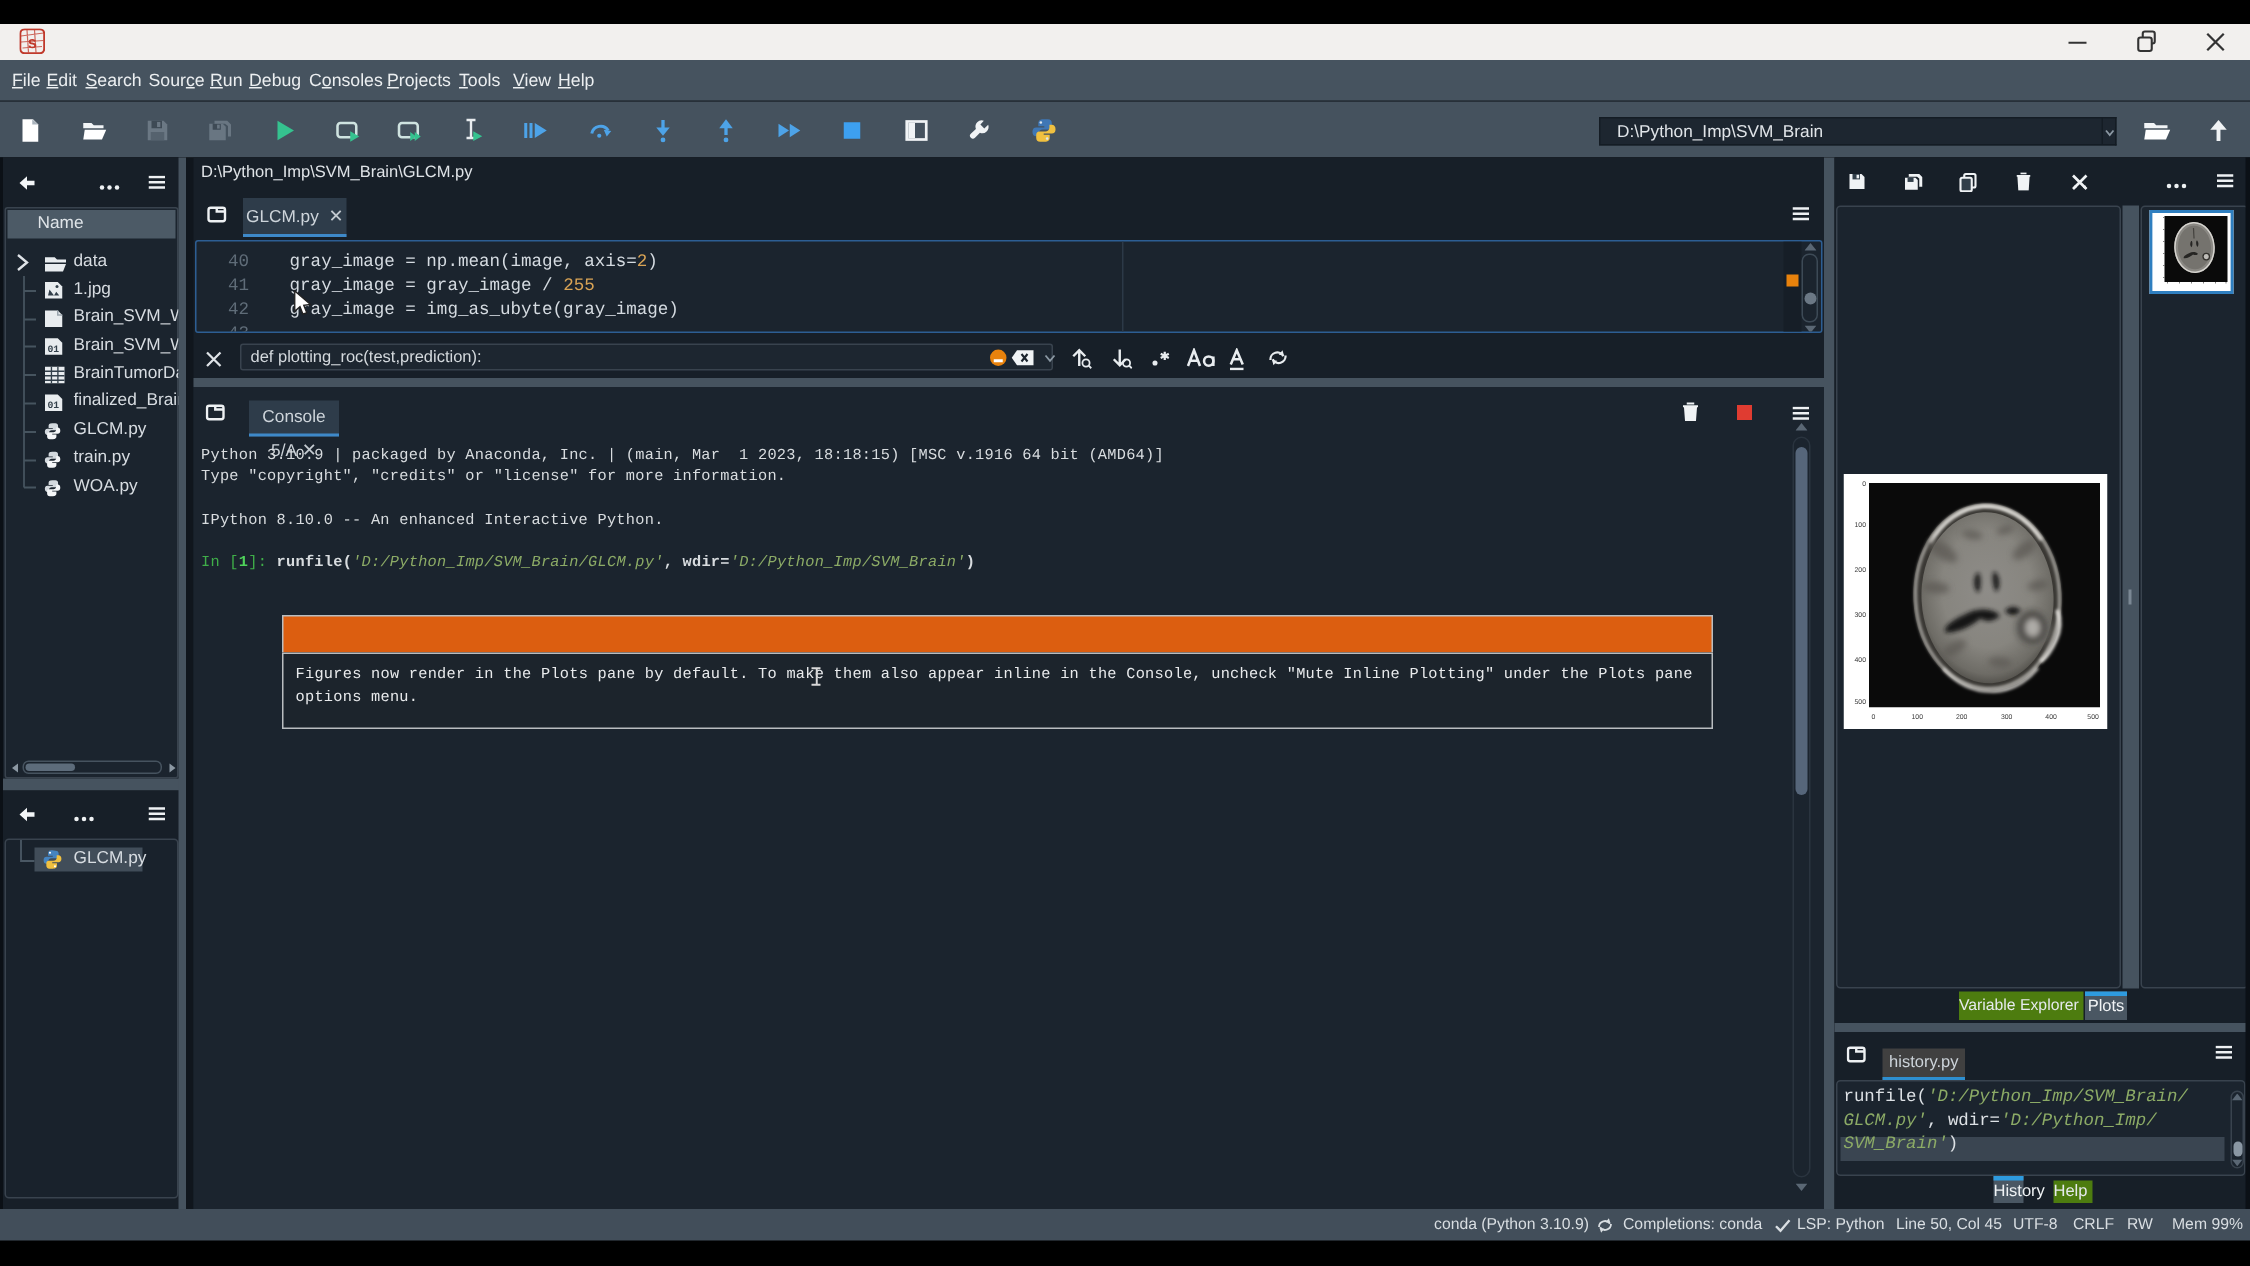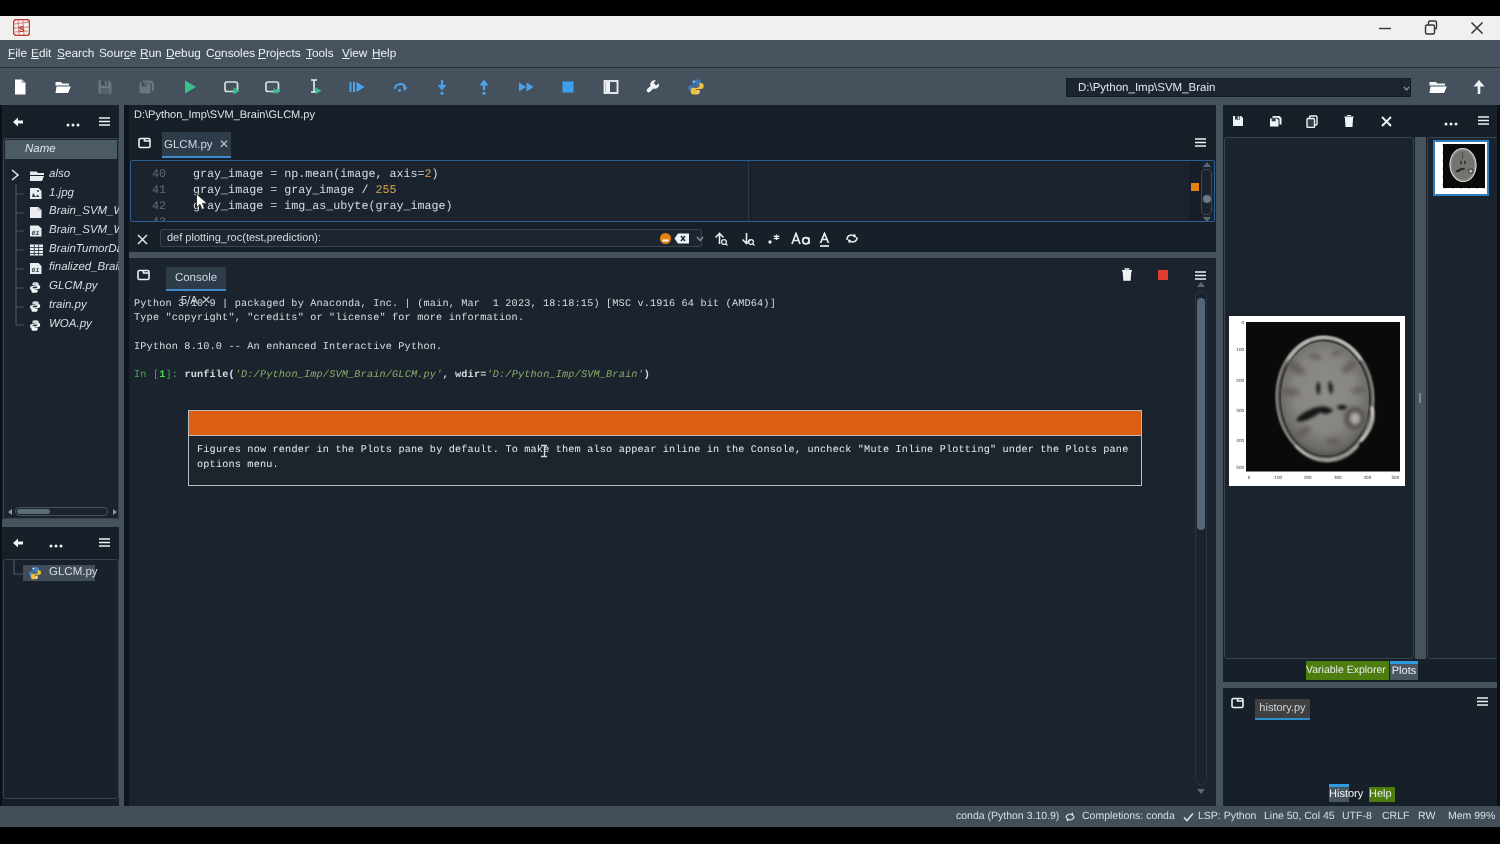--- a/index.html
+++ b/index.html
@@ -18,21 +18,21 @@
 
 #toolbar { left:0; top:67px; width:1500px; height:38px; background:#45525e; border-top:1px solid #273039; }
 .tbi { position:absolute; top:10px; width:18px; height:18px; }
 
 #ws { left:0; top:105px; width:1500px; height:701px; background:#10161d; }
 .pane { position:absolute; background:#1b242e; }
 .gap { position:absolute; background:#46535f; }
 .cbox { position:absolute; border:1px solid #39434e; border-radius:3px; background:#1b242e; }
 
 #files { left:0; top:0; width:121px; height:414px; background:#171f28; }
-#filebox { left:3px; top:33px; width:116px; height:381px; border:1px solid #39434e; border-radius:2px; background:#1b242e; position:absolute;font-style:italic;}
+#filebox { left:3px; top:33px; width:116px; height:381px; border:1px solid #39434e; border-radius:2px; background:#1b242e; position:absolute;}
 #namehdr { position:absolute; left:1px; top:1px; width:112px; height:19px; background:#4c5a66; color:#dfe4e8; font-size:11.5px; }
 .trow { position:absolute; left:0; color:#d7dce1; font-size:11.5px; white-space:nowrap; }
 
 #outline { left:0; top:422px; width:121px; height:279px; background:#171f28; }
 
 #center { left:129px; top:0; width:1087px; height:701px; background:#171f28; }
 
 #right { left:1223px; top:0; width:277px; height:701px; background:#171f28; }
 
 #statusbar { left:0; top:806px; width:1500px; height:21px; background:#424e5a; color:#d9dee2; font-size:10.5px; }
@@ -209,21 +209,21 @@
           </g>
         <g transform="translate(25,161.5)">
             <path d="M5.8 0.7 c-2 0-2.4 0.9-2.4 1.8 v1.4 h2.8 v0.5 H2.6 c-1 0-1.7 0.7-1.7 2 0 1.4 0.7 2.1 1.7 2.1 h1 v-1.4 c0-1 0.9-1.8 1.9-1.8 h2.8 c0.8 0 1.4-0.6 1.4-1.5 V2.5 c0-1.1-0.6-1.8-1.8-1.8 Z" fill="#d3d9de"></path>
             <path d="M6.2 11.3 c2 0 2.4-0.9 2.4-1.8 V8.1 H5.8 V7.6 h3.7 c1 0 1.7-0.7 1.7-2 0-1.4-0.7-2.1-1.7-2.1 h-1 v1.4 c0 1-0.9 1.8-1.9 1.8 H3.8 c-0.8 0-1.4 0.6-1.4 1.5 v1.3 c0 1.1 0.6 1.8 1.8 1.8 Z" fill="#f4f6f8"></path>
           </g>
         <g transform="translate(25,180.5)">
             <path d="M5.8 0.7 c-2 0-2.4 0.9-2.4 1.8 v1.4 h2.8 v0.5 H2.6 c-1 0-1.7 0.7-1.7 2 0 1.4 0.7 2.1 1.7 2.1 h1 v-1.4 c0-1 0.9-1.8 1.9-1.8 h2.8 c0.8 0 1.4-0.6 1.4-1.5 V2.5 c0-1.1-0.6-1.8-1.8-1.8 Z" fill="#d3d9de"></path>
             <path d="M6.2 11.3 c2 0 2.4-0.9 2.4-1.8 V8.1 H5.8 V7.6 h3.7 c1 0 1.7-0.7 1.7-2 0-1.4-0.7-2.1-1.7-2.1 h-1 v1.4 c0 1-0.9 1.8-1.9 1.8 H3.8 c-0.8 0-1.4 0.6-1.4 1.5 v1.3 c0 1.1 0.6 1.8 1.8 1.8 Z" fill="#f4f6f8"></path>
           </g>
       </svg>
-      <div class="trow" style="left:45px;top:29px">also</div>
+      <div class="trow" style="left:45px;top:29px">data</div>
       <div class="trow" style="left:45px;top:48px">1.jpg</div>
       <div class="trow" style="left:45px;top:66px;width:70px;overflow:hidden">Brain_SVM_WO</div>
       <div class="trow" style="left:45px;top:85px;width:70px;overflow:hidden">Brain_SVM_WO</div>
       <div class="trow" style="left:45px;top:104px;width:70px;overflow:hidden">BrainTumorDa</div>
       <div class="trow" style="left:45px;top:122px;width:70px;overflow:hidden">finalized_Brain</div>
       <div class="trow" style="left:45px;top:141px">GLCM.py</div>
       <div class="trow" style="left:45px;top:160px">train.py</div>
       <div class="trow" style="left:45px;top:179px">WOA.py</div>
       <div style="position:absolute;left:11px;top:368px;width:93px;height:9px;border:1px solid #46535f;border-radius:4px"></div>
       <div style="position:absolute;left:13px;top:370px;width:33px;height:5px;border-radius:3px;background:#5d6c7b"></div>
@@ -504,20 +504,34 @@
     <div class="bluetab" style="left:167px;top:556px;width:28px;height:19px;line-height:15px;font-size:11px">Plots</div>
     <div class="gap" style="left:0;top:577px;width:277px;height:6px"></div>
     <svg style="position:absolute;left:8px;top:591px" width="14" height="13" viewBox="0 0 14 13">
         <rect x="1" y="2.5" width="11" height="9" rx="1.5" fill="none" stroke="#eef1f3" stroke-width="1.6"></rect>
         <path d="M6.5 2.5 V5 H12" stroke="#eef1f3" stroke-width="1.6" fill="none"></path>
       </svg>
     <div class="tabactive" style="left:32px;top:594px;width:55px;height:21px;line-height:19px;font-size:11px;background:#404040;border-bottom:2px solid #2e8fd0">history.py</div>
     <svg style="position:absolute;left:254px;top:592px" width="11" height="10" viewBox="0 0 11 10">
         <path d="M0 1 H11 M0 4.5 H11 M0 8 H11" stroke="#eef1f3" stroke-width="1.7"></path>
       </svg>
+    <div class="cbox" style="left:1px;top:615px;width:273px;height:64px;overflow:hidden">
+      <div style="position:absolute;left:2px;top:37px;width:256px;height:16px;background:#3a4551"></div>
+      <div class="mono" style="position:absolute;left:4px;top:3px;font-size:11.6px;line-height:15.7px;white-space:pre;color:#dde1e5">runfile(<i style="color:#8cab66">'D:/Python_Imp/SVM_Brain/</i>
+<i style="color:#8cab66">GLCM.py'</i>, wdir=<i style="color:#8cab66">'D:/Python_Imp/</i>
+<i style="color:#8cab66">SVM_Brain'</i>)</div>
+      <div style="position:absolute;left:262px;top:6px;width:9px;height:52px;border:1px solid #39434e;border-radius:5px"></div>
+      <div style="position:absolute;left:263.5px;top:40px;width:6px;height:10px;border-radius:3px;background:#8a97a3"></div>
+      <svg style="position:absolute;left:263px;top:8px" width="7" height="5" viewBox="0 0 7 5">
+          <path d="M0 4.5 L3.5 0 L7 4.5 Z" fill="#5a6774"></path>
+        </svg>
+      <svg style="position:absolute;left:263px;top:52px" width="7" height="5" viewBox="0 0 7 5">
+          <path d="M0 0 L3.5 4.5 L7 0 Z" fill="#5a6774"></path>
+        </svg>
+    </div>
     <div class="bluetab" style="left:106px;top:679px;width:20px;height:18px;line-height:14px;font-size:11px">History</div>
     <div class="graytab" style="left:146px;top:682px;width:26px;height:15px;line-height:14px;font-size:11px">Help</div>
   </div>
 </div>
 <svg class="abs" style="left:195px;top:193px;z-index:50" width="13" height="19" viewBox="0 0 13 19">
     <path d="M1.5 1 L1.5 14.5 L5 11.5 L7 16.5 L9.5 15.5 L7.5 10.5 L12 10 Z" fill="#fff" stroke="#222" stroke-width="0.9"></path>
   </svg>
 <svg class="abs" style="left:539px;top:444px;z-index:50" width="11" height="14" viewBox="0 0 11 14">
     <path d="M2 1.5 h3 M8 1.5 h-3 M5.5 1.5 V12.5 M2 12.5 h3 M8 12.5 h-3" stroke="#d8d8d8" stroke-width="1.3" fill="none"></path>
   </svg>

